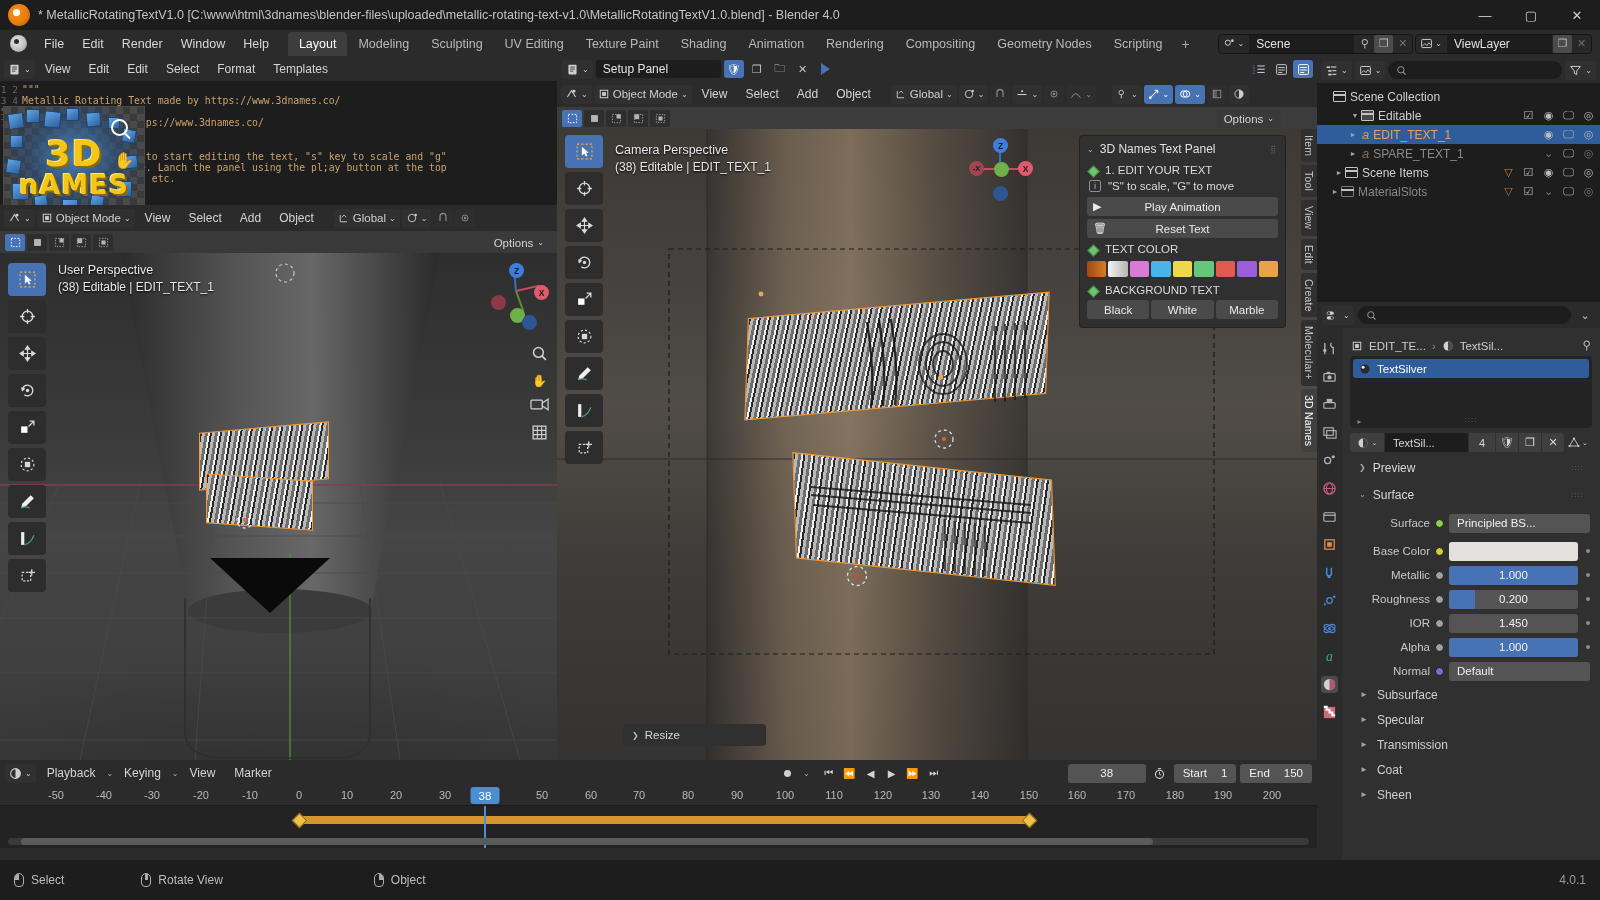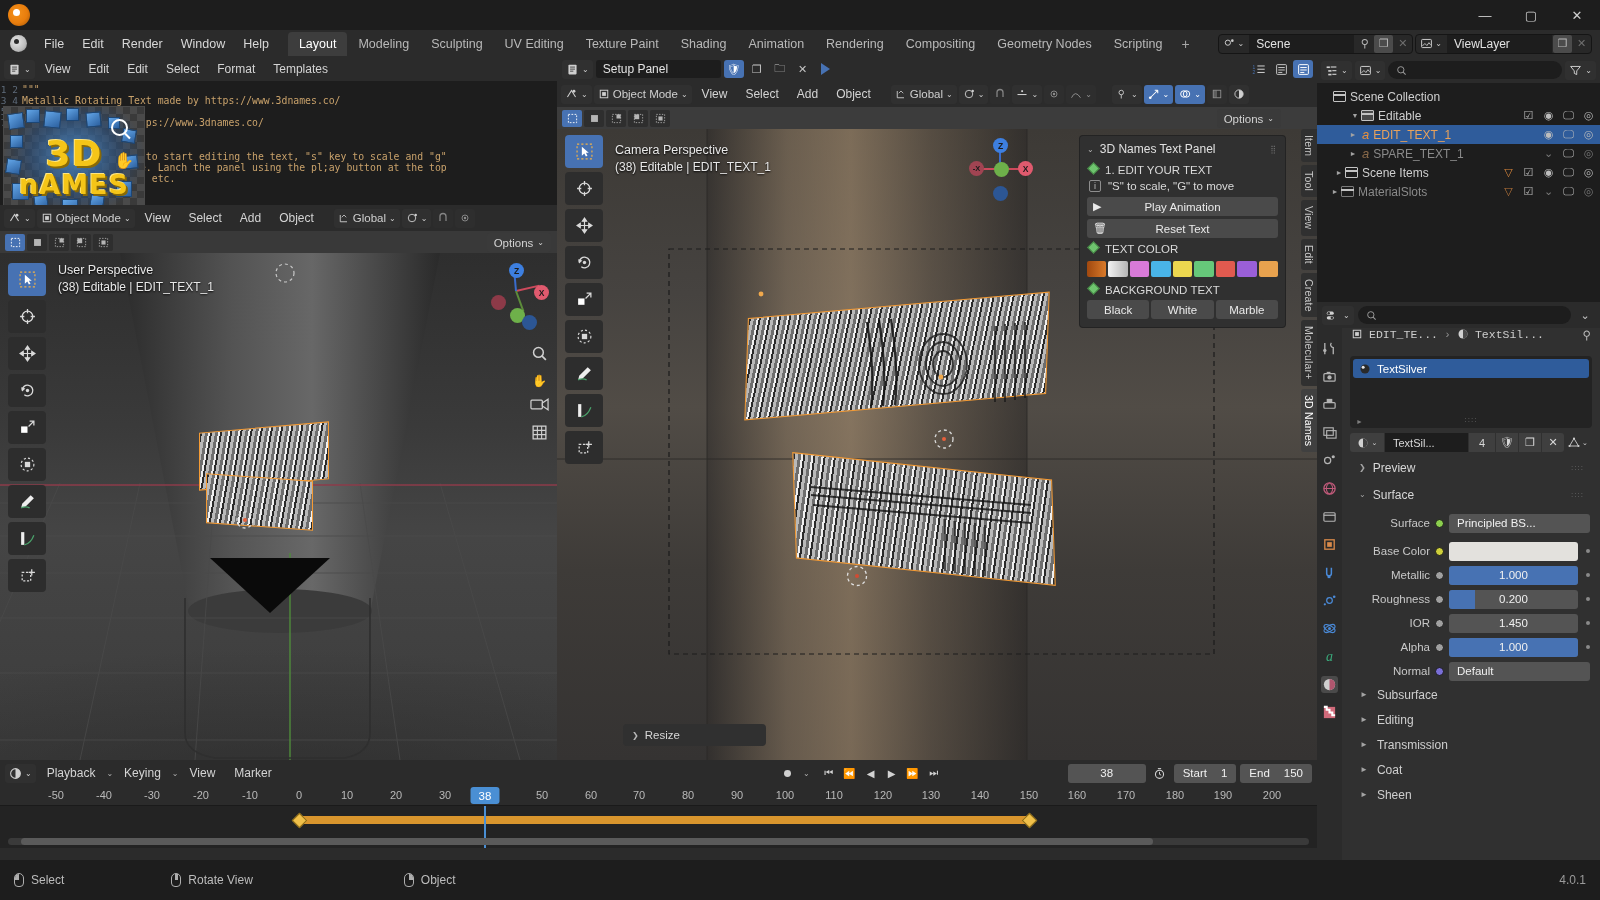--- a/index.html
+++ b/index.html
@@ -177,21 +177,21 @@
     position:absolute; left:8px; top:54px; width:38px; display:flex;flex-direction:column;gap:4px;z-index:7;
   }
 
   
   .names-panel{
     position:absolute; right:32px; top:55px; width:205px; background:#303030;
     border-radius:3px; z-index:9; padding-bottom:6px;
     box-shadow:0 0 0 1px #232323;
   }
   .np-title{ display:flex;align-items:center;gap:6px;padding:6px 8px 6px 7px;font-size:12px;color:#e0e0e0; }
-  .np-row{ display:flex;align-items:flex-start;gap:7px;padding:2px 9px;font-size:11.5px;color:#d9d9d9; }
+  .np-row{ display:flex;align-items:flex-end;gap:7px;padding:2px 9px;font-size:11.5px;color:#d9d9d9; }
   .diamond{ width:9px;height:9px;background:#6ec46e;transform:rotate(45deg);border:1px solid #3f7a3f;flex:none;}
   .np-btn{
     margin:3px 7px;height:19px;background:#4a4a4a;border-radius:3px;display:flex;align-items:center;justify-content:center;
     font-size:11.5px;color:#eaeaea; position:relative;
   }
   .np-btn .lead{ position:absolute;left:6px;font-size:11px; }
   .np-swatches{ display:flex;gap:2px;padding:4px 7px 2px 7px; }
   .sw{ flex:1;height:16px;border-radius:2px; }
   .np-bg-btns{ display:flex;gap:2px;padding:2px 7px; }
   .np-bg-btns > div{
@@ -242,21 +242,21 @@
   #properties{ left:1317px; top:302px; width:283px; height:558px; background:#303030; }
   .pr-head{ height:26px;background:#2b2b2b;display:flex;align-items:center;gap:4px;padding:0 5px;}
   .pr-search{flex:1;height:18px;background:#1d1d1d;border-radius:9px;display:flex;align-items:center;gap:5px;padding:0 8px;font-size:11px;color:#9a9a9a;}
   .pr-tabcol{
     position:absolute;left:0;top:26px;width:25px;bottom:0;background:#2b2b2b;
     display:flex;flex-direction:column;align-items:center;gap:11px;padding-top:12px;
   }
   .pr-tabcol .pt{ width:17px;height:17px;display:flex;align-items:center;justify-content:center;font-size:13px;color:#b4b4b4;border-radius:3px;}
   .pr-tabcol .pt.on{ background:#4a4a4a; }
   .pr-body{ position:absolute;left:25px;top:26px;right:0;bottom:0;overflow:hidden;padding:0 0 0 0; }
-  .pr-breadcrumb{ display:flex;align-items:flex-start;gap:6px;height:24px;padding:0 9px;font-size:11.5px;color:#cdcdcd;font-family:Liberation Mono, monospace;}
+  .pr-breadcrumb{ display:flex;align-items:flex-end;gap:6px;height:24px;padding:0 9px;font-size:11.5px;color:#cdcdcd;}
   .matlist{
     margin:4px 8px 0 8px;height:72px;background:#232323;border-radius:4px;position:relative;padding:3px;
   }
   .matlist .mi{
     height:19px;background:#2f5c9b;border-radius:3px;display:flex;align-items:center;gap:6px;padding:0 6px;
     font-size:11.5px;color:#fff;
   }
   .matlist .grip{ position:absolute;left:50%;transform:translateX(-50%);bottom:4px;color:#6b6b6b;font-size:8px;letter-spacing:1px;}
   .matlist .tri{ position:absolute;left:6px;bottom:3px;font-size:7px;color:#7d7d7d;}
   .mat-sidebtns{ position:absolute;right:8px;top:0;width:0; }
@@ -330,20 +330,21 @@
     outline:1.5px solid #f59b34;
   }
 </style>
 </head>
 <body>
 
 <div class="app">
 
   <div class="titlebar">
     <div class="blender-logo"></div>
+    <div class="title-text">* MetallicRotatingTextV1.0 [C:\www\html\3dnames\blender-files\uploaded\metallic-rotating-text-v1.0\MetallicRotatingTextV1.0.blend] - Blender 4.0</div>
     <div class="winbtns">
       <div class="winbtn">—</div>
       <div class="winbtn">▢</div>
       <div class="winbtn close">✕</div>
     </div>
   </div>
 
   <div class="menubar">
     <div class="mb-logo"></div>
     <div class="menu-item">File</div>
@@ -1413,21 +1414,21 @@
         <span class="sock" style="background:#7a6fd8"></span>
         <div class="prop-field leftlabel">Default</div>
       </div>
 
       <div class="collapse-row">
         <span class="tri">►</span>
         <span>Subsurface</span>
       </div>
       <div class="collapse-row">
         <span class="tri">►</span>
-        <span>Editing</span>
+        <span>Specular</span>
       </div>
       <div class="collapse-row">
         <span class="tri">►</span>
         <span>Transmission</span>
       </div>
       <div class="collapse-row">
         <span class="tri">►</span>
         <span>Coat</span>
       </div>
       <div class="collapse-row">
@@ -1526,21 +1527,21 @@
           <div class="thumb"></div>
         </div>
     </div>
   </div>
 
   <div class="panel" id="statusbar">
     <div class="sb-item">
       <span class="mouse-ico l"></span>
       <span>Select</span>
     </div>
-    <div class="sb-item" style="margin-left:81px">
+    <div class="sb-item" style="margin-left:51px">
       <span class="mouse-ico m"></span>
       <span>Rotate View</span>
     </div>
     <div class="sb-item" style="margin-left:125px">
       <span class="mouse-ico r"></span>
       <span>Object</span>
     </div>
     <div class="sb-ver">4.0.1</div>
   </div>
 

